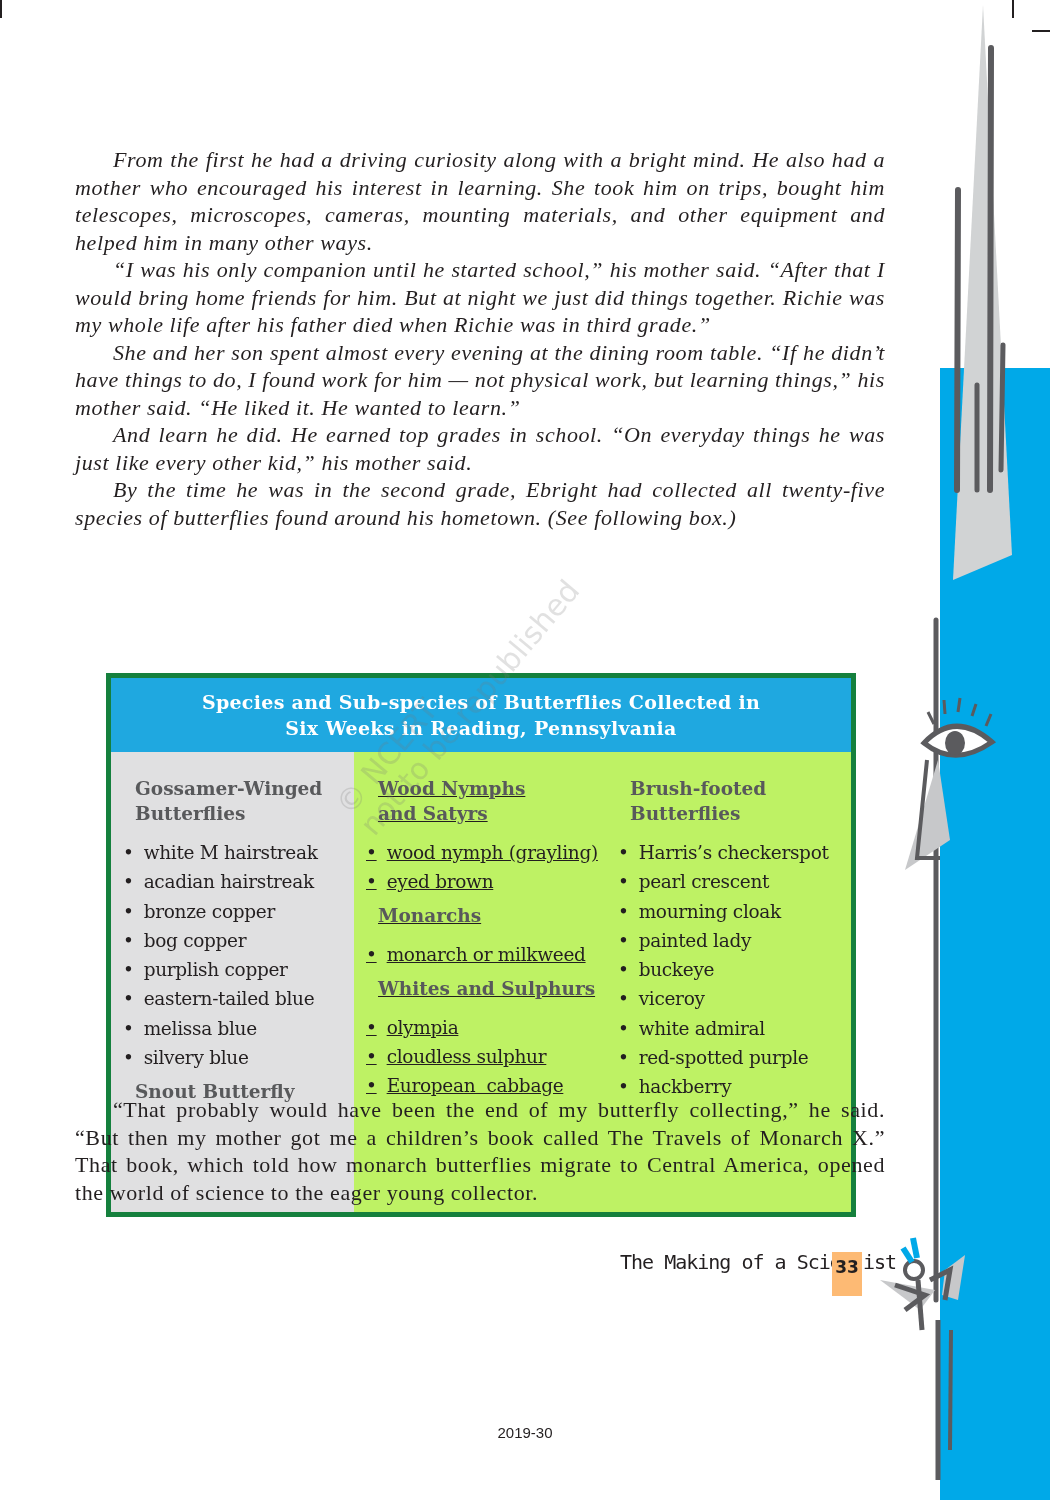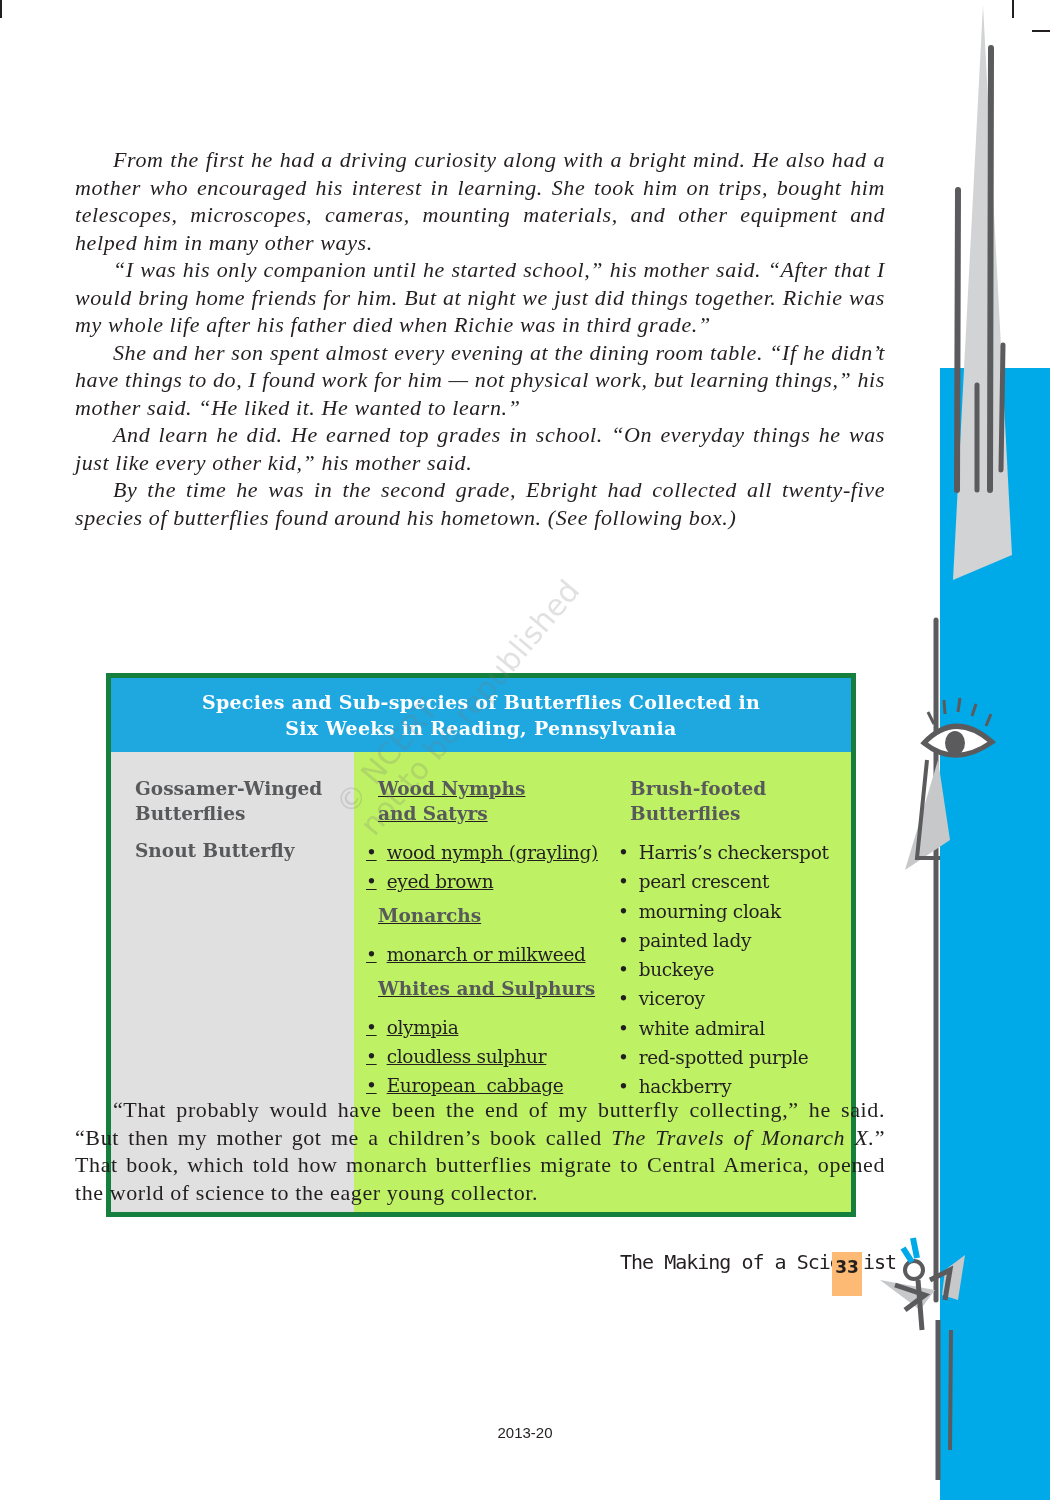--- a/index.html
+++ b/index.html
@@ -14,21 +14,21 @@
 
   .body-text {
     position: absolute; left: 75px; width: 810px;
     font-family: "Liberation Serif", "DejaVu Serif", serif;
     font-size: 22px; line-height: 27.5px; text-align: justify;
     letter-spacing: 0.6px; color: #231f20;
   }
   .body-text p { margin: 0; text-indent: 38px; }
   .block1 { top: 146px; font-style: italic; }
   .block2 { top: 1096px; }
-  .italic { font-style: italic; }
+  .italic { }
 
   .box { position: absolute; left: 106px; top: 673px; width: 750px; height: 544px; border: 5px solid #15803d; box-sizing: border-box; }
   .box-header {
     position: absolute; left: 0; top: 0; right: 0; height: 74px;
     background: #1fa8e0; color: #ffffff;
     font-family: "DejaVu Serif", serif; font-weight: bold;
     font-size: 19px; line-height: 26px; text-align: center;
     padding-top: 11px; box-sizing: border-box; letter-spacing: 0.3px;
   }
   .col { position: absolute; top: 74px; bottom: 0; box-sizing: border-box; padding-top: 12px; }
@@ -106,20 +106,30 @@
 </div>
 
 <div class="box">
   <div class="box-header">
     <div>Species and Sub-species of Butterflies Collected in</div>
     <div>Six Weeks in Reading, Pennsylvania</div>
   </div>
 
   <div class="col col1">
     <div class="group-title" style="width:200px;">Gossamer-Winged Butterflies</div>
+    <ul class="items">
+      <li>white M hairstreak</li>
+      <li>acadian hairstreak</li>
+      <li>bronze copper</li>
+      <li>bog copper</li>
+      <li>purplish copper</li>
+      <li>eastern-tailed blue</li>
+      <li>melissa blue</li>
+      <li>silvery blue</li>
+    </ul>
     <div class="group-title sp">Snout Butterfly</div>
   </div>
 
   <div class="col col2">
     <div class="group-title" style="width:160px;">Wood Nymphs and Satyrs</div>
     <ul class="items">
       <li>wood nymph (grayling)</li>
       <li>eyed brown</li>
     </ul>
     <div class="group-title sp">Monarchs</div>
@@ -154,13 +164,13 @@
   <div>© NCERT</div>
   <div>not to be republished</div>
 </div>
 
 <div class="body-text block2">
   <p><span>“That probably would have been the end of my butterfly collecting,” he said. “But then my mother got me a children’s book called </span><span class="italic">The Travels of Monarch X.</span><span>” That book, which told how monarch butterflies migrate to Central America, opened the world of science to the eager young collector.</span></p>
 </div>
 
 <div class="footer-title">The Making of a Scientist</div>
 <div class="page-num">33</div>
-<div class="year">2013-20</div>
+<div class="year">2019-30</div>
 
 </body></html>

